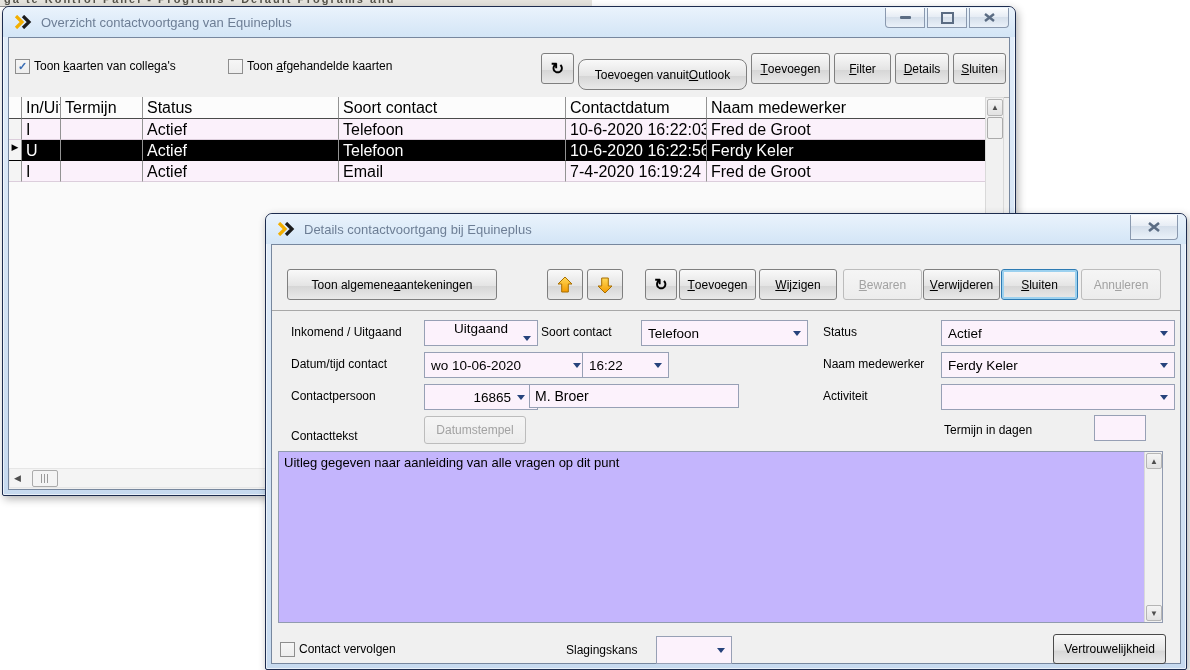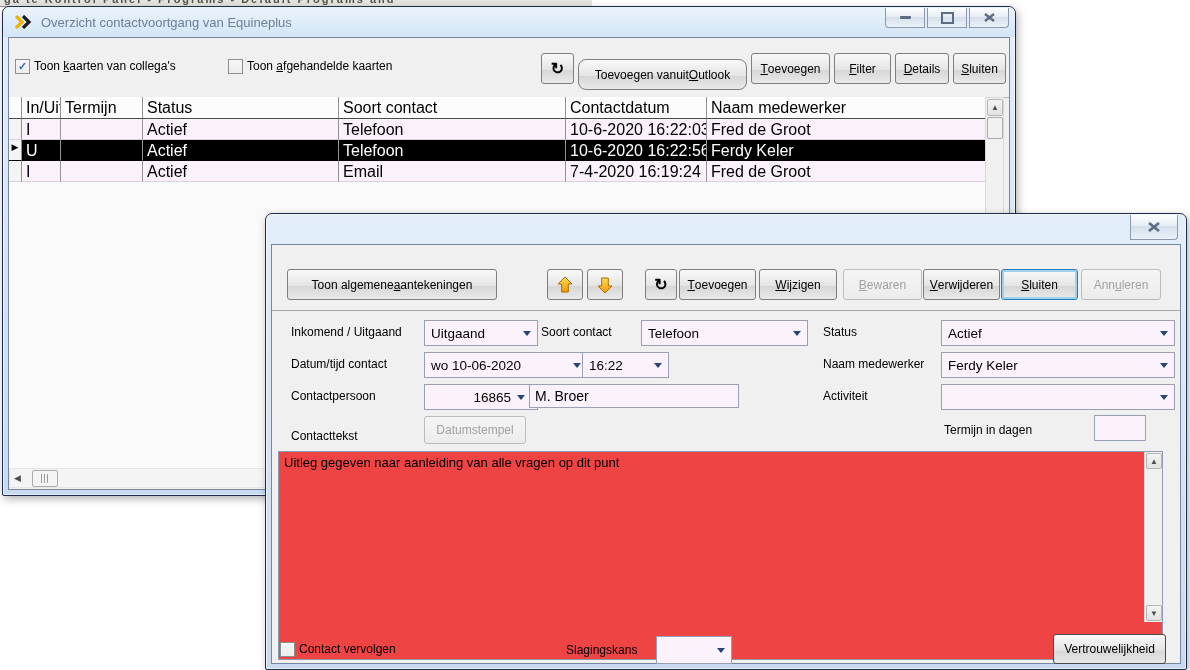--- a/index.html
+++ b/index.html
@@ -183,20 +183,27 @@
     </div>
 
     <div class="sb-track" style="left:0;top:430px;width:995px;height:20px;border-color:#E6E6E6;background:#F4F4F4;">
       <div class="abs" style="left:4px;top:4px;font-size:9px;color:#4E4E4E;">◀</div>
       <div class="sb-thumb" style="left:22px;top:1px;width:26px;height:17px;"></div>
     </div>
   </div>
 </div>
 
 <div class="win" style="left:265px;top:213px;width:920px;height:455px;">
+  <div class="titlebar">
+    <svg width="20" height="14" viewBox="0 0 20 14">
+      <path d="M3 1 L9 7 L3 13" stroke="#F3AF00" stroke-width="3.2" fill="none"></path>
+      <path d="M10 1 L16 7 L10 13" stroke="#1c1c1c" stroke-width="3.2" fill="none"></path>
+    </svg>
+    <span>Details contactvoortgang bij Equineplus</span>
+  </div>
   <div class="win-controls" style="right:8px;">
     <div class="win-btn" style="width:46px;height:24px;">
       <svg width="12" height="10" viewBox="0 0 12 10">
         <path d="M1 1 L11 9 M11 1 L1 9" stroke="#5B6C83" stroke-width="2.6"></path>
       </svg>
     </div>
   </div>
 
   <div class="content" style="left:5px;right:5px;top:30px;bottom:5px;">
 
@@ -231,21 +238,21 @@
       </div>
       <div class="btn" style="left:407px;top:24px;width:75px;height:29px;"><u>T</u>oevoegen</div>
       <div class="btn" style="left:487px;top:24px;width:76px;height:29px;"><u>W</u>ijzigen</div>
       <div class="btn disabled" style="left:571px;top:24px;width:77px;height:29px;"><u>B</u>ewaren</div>
       <div class="btn" style="left:651px;top:24px;width:75px;height:29px;"><u>V</u>erwijderen</div>
       <div class="btn focused" style="left:729px;top:24px;width:75px;height:29px;"><u>S</u>luiten</div>
       <div class="btn disabled" style="left:809px;top:24px;width:78px;height:29px;">Ann<u>u</u>leren</div>
     </div>
 
     <div class="form-label" style="left:19px;top:80px;">Inkomend / Uitgaand</div>
-    <div class="combo" style="left:152px;top:75px;width:100px;">
+    <div class="combo" style="left:152px;top:75px;width:100px;flex-direction:column;">
       <span>Uitgaand</span>
       <span class="arr"></span>
     </div>
     <div class="form-label" style="left:269px;top:80px;">Soort contact</div>
     <div class="combo" style="left:369px;top:75px;width:153px;">
       <span>Telefoon</span>
       <span class="arr"></span>
     </div>
     <div class="form-label" style="left:551px;top:80px;">Status</div>
     <div class="combo" style="left:669px;top:75px;width:220px;">
@@ -278,21 +285,21 @@
     <div class="combo" style="left:669px;top:139px;width:220px;">
       <span></span>
       <span class="arr"></span>
     </div>
 
     <div class="form-label" style="left:19px;top:184px;">Contacttekst</div>
     <div class="btn disabled" style="left:152px;top:171px;width:100px;height:26px;position:absolute;">Datumstempel</div>
     <div class="form-label" style="left:672px;top:178px;">Termijn in dagen</div>
     <input class="tb-input" style="left: 822px; top: 170px; width: 40px; height: 24px;" value="">
 
-    <div class="abs" style="left:6px;top:206px;width:885px;height:209px;background:#ef4444;border:1px solid #919BB0;box-sizing:border-box;">
+    <div class="abs" style="left:6px;top:206px;width:885px;height:172px;background:#c4b5fd;border:1px solid #919BB0;box-sizing:border-box;">
       <textarea style="position: absolute; left: 0px; top: 0px; width: 863px; height: 168px; background: transparent; border: none; outline: none; resize: none; font-family: &quot;Liberation Sans&quot;, sans-serif; font-size: 13px; padding: 3px 5px; box-sizing: border-box;">Uitleg gegeven naar aanleiding van alle vragen op dit punt</textarea>
       <div class="sb-track" style="right:0;top:0;width:18px;height:170px;border:none;border-left:1px solid #D9D9D9;">
         <div class="sb-btn" style="left:1px;top:1px;width:16px;height:16px;">
           <span>▲</span>
         </div>
         <div class="sb-btn" style="left:1px;bottom:1px;width:16px;height:16px;">
           <span>▼</span>
         </div>
       </div>
     </div>

